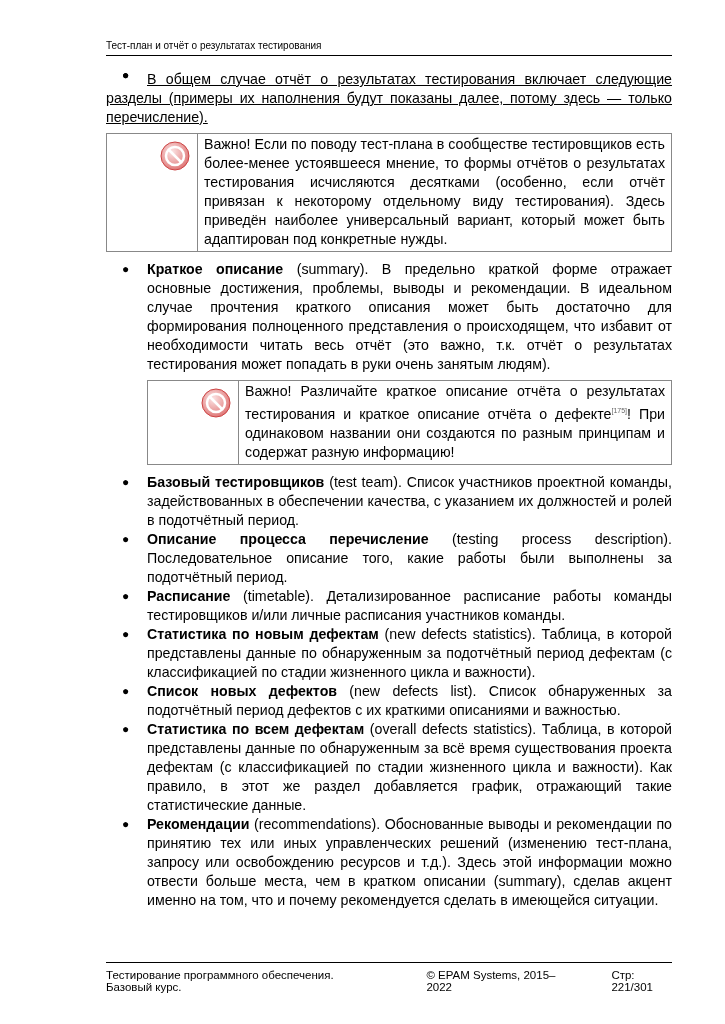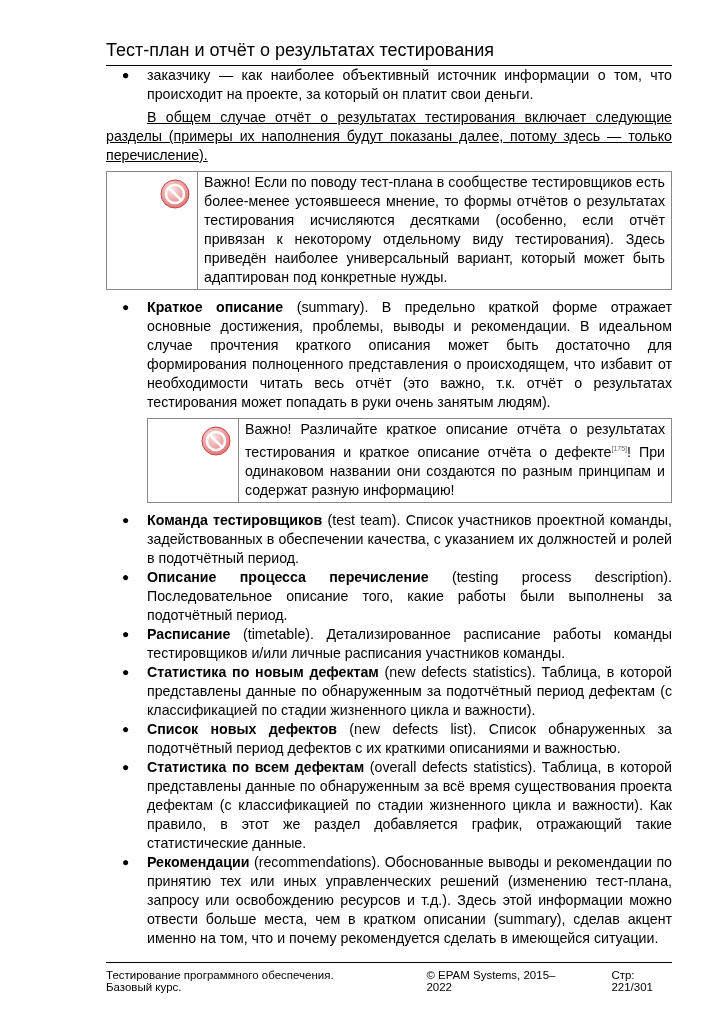--- a/index.html
+++ b/index.html
@@ -1,19 +1,19 @@
 <!DOCTYPE html>
 <html><head>
 <meta charset="utf-8">
 <style>
   html, body { margin: 0; padding: 0; background: #ffffff; }
   body { width: 725px; height: 1024px; position: relative; overflow: hidden;
          font-family: "Liberation Sans", sans-serif; color: #000; }
   .header { position: absolute; left: 106px; top: 40px; width: 566px;
-            font-size: 18px; border-bottom: 1px solid #000; padding-bottom: 4px; }
+            font-size: 10px; border-bottom: 1px solid #000; padding-bottom: 4px; }
   .content { position: absolute; left: 106px; top: 66px; width: 566px;
              font-size: 14.2px; line-height: 19px; text-align: justify; }
   ul { list-style: none; margin: 0; padding: 0; }
   li { position: relative; padding-left: 41px; }
   li .bullet { position: absolute; left: 16px; top: 0; font-size: 12px; }
   p.para { margin: 4px 0 4px 0; text-indent: 41px; text-decoration: underline; }
   .note { border: 1px solid #888; display: flex; margin: 6px 0 8px 0; padding-left: 46px; }
   .note .icon-cell { width: 44px; border-right: 1px solid #888; display: flex;
                      align-items: flex-start; justify-content: center; padding-top: 6px; }
   .note .text-cell { flex: 1; padding: 1px 6px 2px 6px; }
@@ -28,21 +28,21 @@
 </head>
 <body>
 
 <div class="header">
   <span>Тест-план и отчёт о результатах тестирования</span>
 </div>
 
 <div class="content">
   <ul>
     <li><span class="bullet">●</span></li>
-    <li><span class="bullet">●</span><span>заказчику — как наиболее объективный источник информации о том, что происходит на проекте, за который он платит свои деньги.</span></li>
+    <li><span class="bullet">●</span></li>
   </ul>
 
   <p class="para">В общем случае отчёт о результатах тестирования включает следующие разделы (примеры их наполнения будут показаны далее, потому здесь — только перечисление).</p>
 
   <div class="note">
     <div class="icon-cell">
       <svg class="icon-no" viewBox="0 0 32 32">
         <defs>
             <radialGradient id="g1" cx="40%" cy="35%" r="65%">
               <stop offset="0%" stop-color="#fbe3e3"></stop>
@@ -72,21 +72,21 @@
           </defs>
         <circle cx="16" cy="16" r="14" fill="url(#g2)" stroke="#c44" stroke-width="1"></circle>
         <circle cx="16" cy="16" r="9" fill="none" stroke="#fff" stroke-width="2.5"></circle>
         <line x1="10" y1="10" x2="22" y2="22" stroke="#fff" stroke-width="2.5"></line>
       </svg>
     </div>
     <div class="text-cell"><span>Важно! Различайте краткое описание отчёта о результатах тестирования и краткое описание отчёта о дефекте</span><a class="sup">[175]</a><span>! При одинаковом названии они создаются по разным принципам и содержат разную информацию!</span></div>
   </div>
 
   <ul>
-    <li><span class="bullet">●</span><b>Команда тестировщиков</b><span> (test team). Список участников проектной команды, задействованных в обеспечении качества, с указанием их должностей и ролей в подотчётный период.</span></li>
+    <li><span class="bullet">●</span><b>Базовый тестировщиков</b><span> (test team). Список участников проектной команды, задействованных в обеспечении качества, с указанием их должностей и ролей в подотчётный период.</span></li>
     <li><span class="bullet">●</span><b>Описание процесса перечисление</b><span> (testing process description). Последовательное описание того, какие работы были выполнены за подотчётный период.</span></li>
     <li><span class="bullet">●</span><b>Расписание</b><span> (timetable). Детализированное расписание работы команды тестировщиков и/или личные расписания участников команды.</span></li>
     <li><span class="bullet">●</span><b>Статистика по новым дефектам</b><span> (new defects statistics). Таблица, в которой представлены данные по обнаруженным за подотчётный период дефектам (с классификацией по стадии жизненного цикла и важности).</span></li>
     <li><span class="bullet">●</span><b>Список новых дефектов</b><span> (new defects list). Список обнаруженных за подотчётный период дефектов с их краткими описаниями и важностью.</span></li>
     <li><span class="bullet">●</span><b>Статистика по всем дефектам</b><span> (overall defects statistics). Таблица, в которой представлены данные по обнаруженным за всё время существования проекта дефектам (с классификацией по стадии жизненного цикла и важности). Как правило, в этот же раздел добавляется график, отражающий такие статистические данные.</span></li>
     <li><span class="bullet">●</span><b>Рекомендации</b><span> (recommendations). Обоснованные выводы и рекомендации по принятию тех или иных управленческих решений (изменению тест-плана, запросу или освобождению ресурсов и т.д.). Здесь этой информации можно отвести больше места, чем в кратком описании (summary), сделав акцент именно на том, что и почему рекомендуется сделать в имеющейся ситуации.</span></li>
   </ul>
 </div>
 
 <div class="footer">

